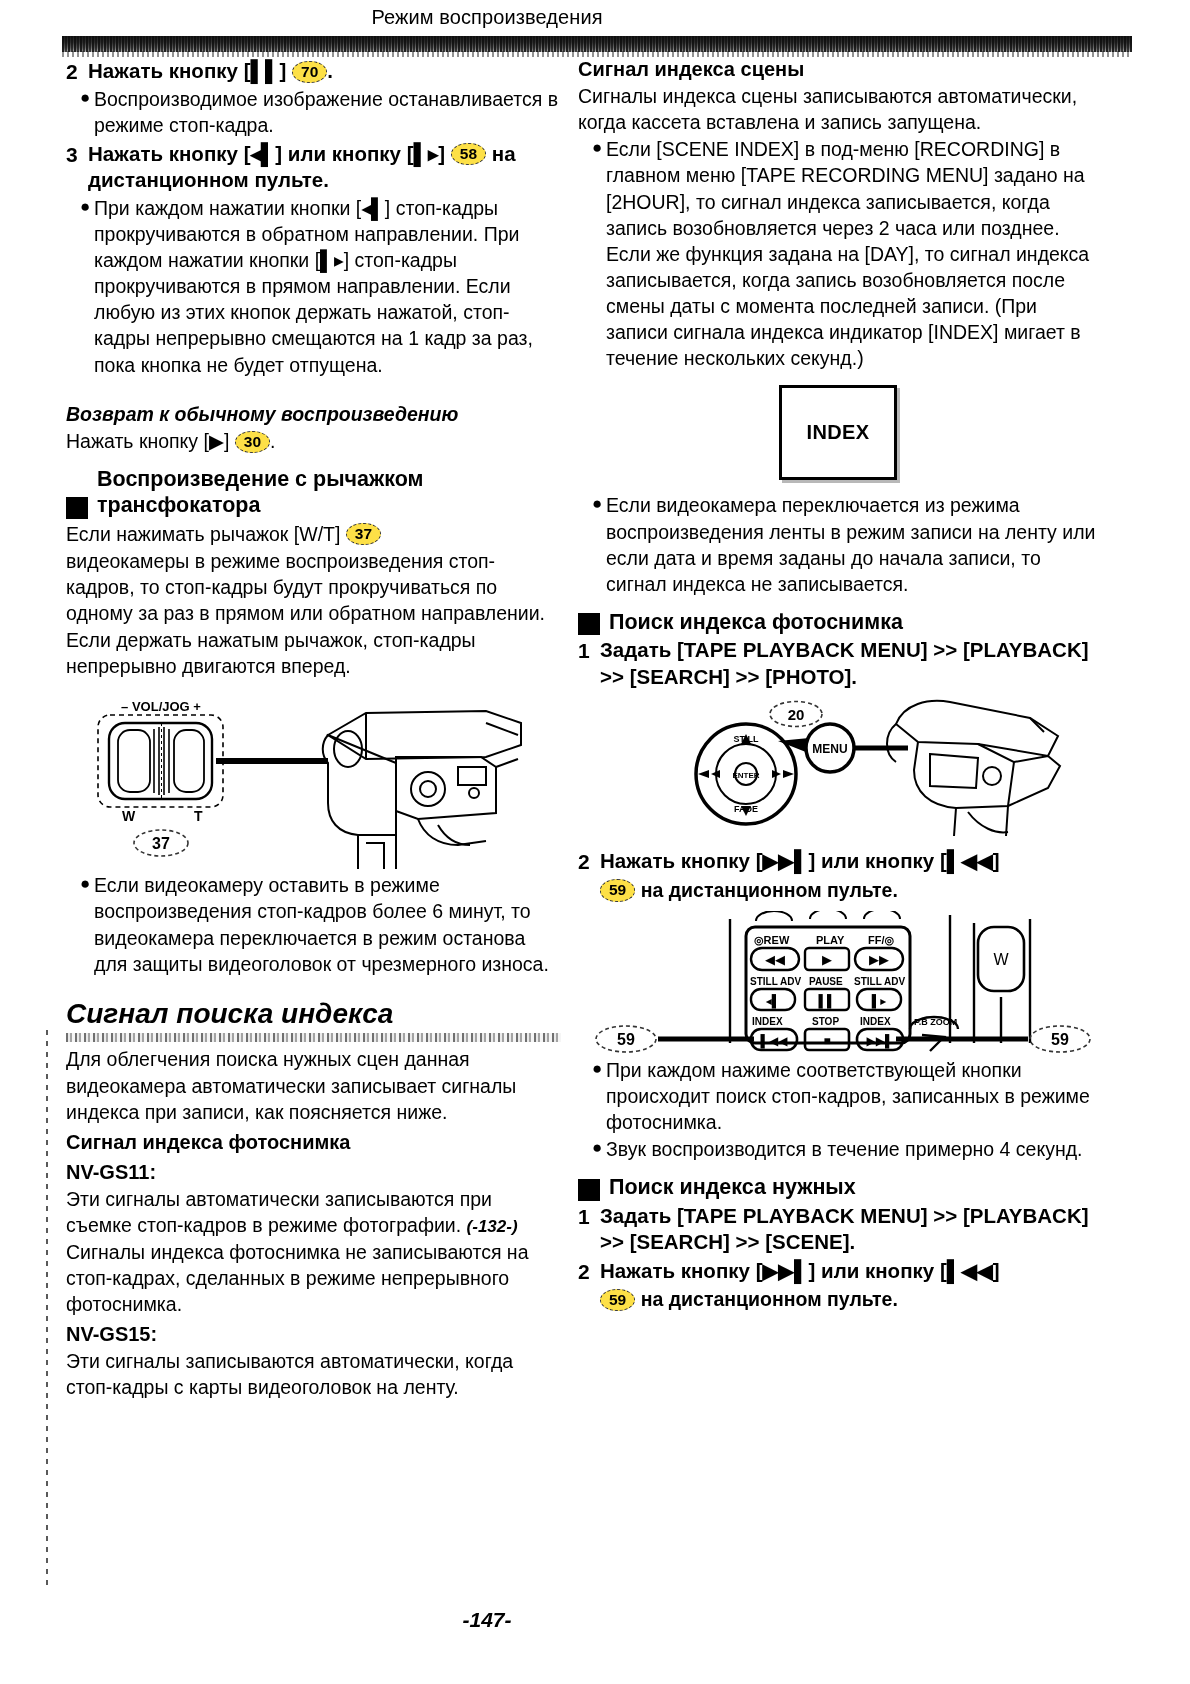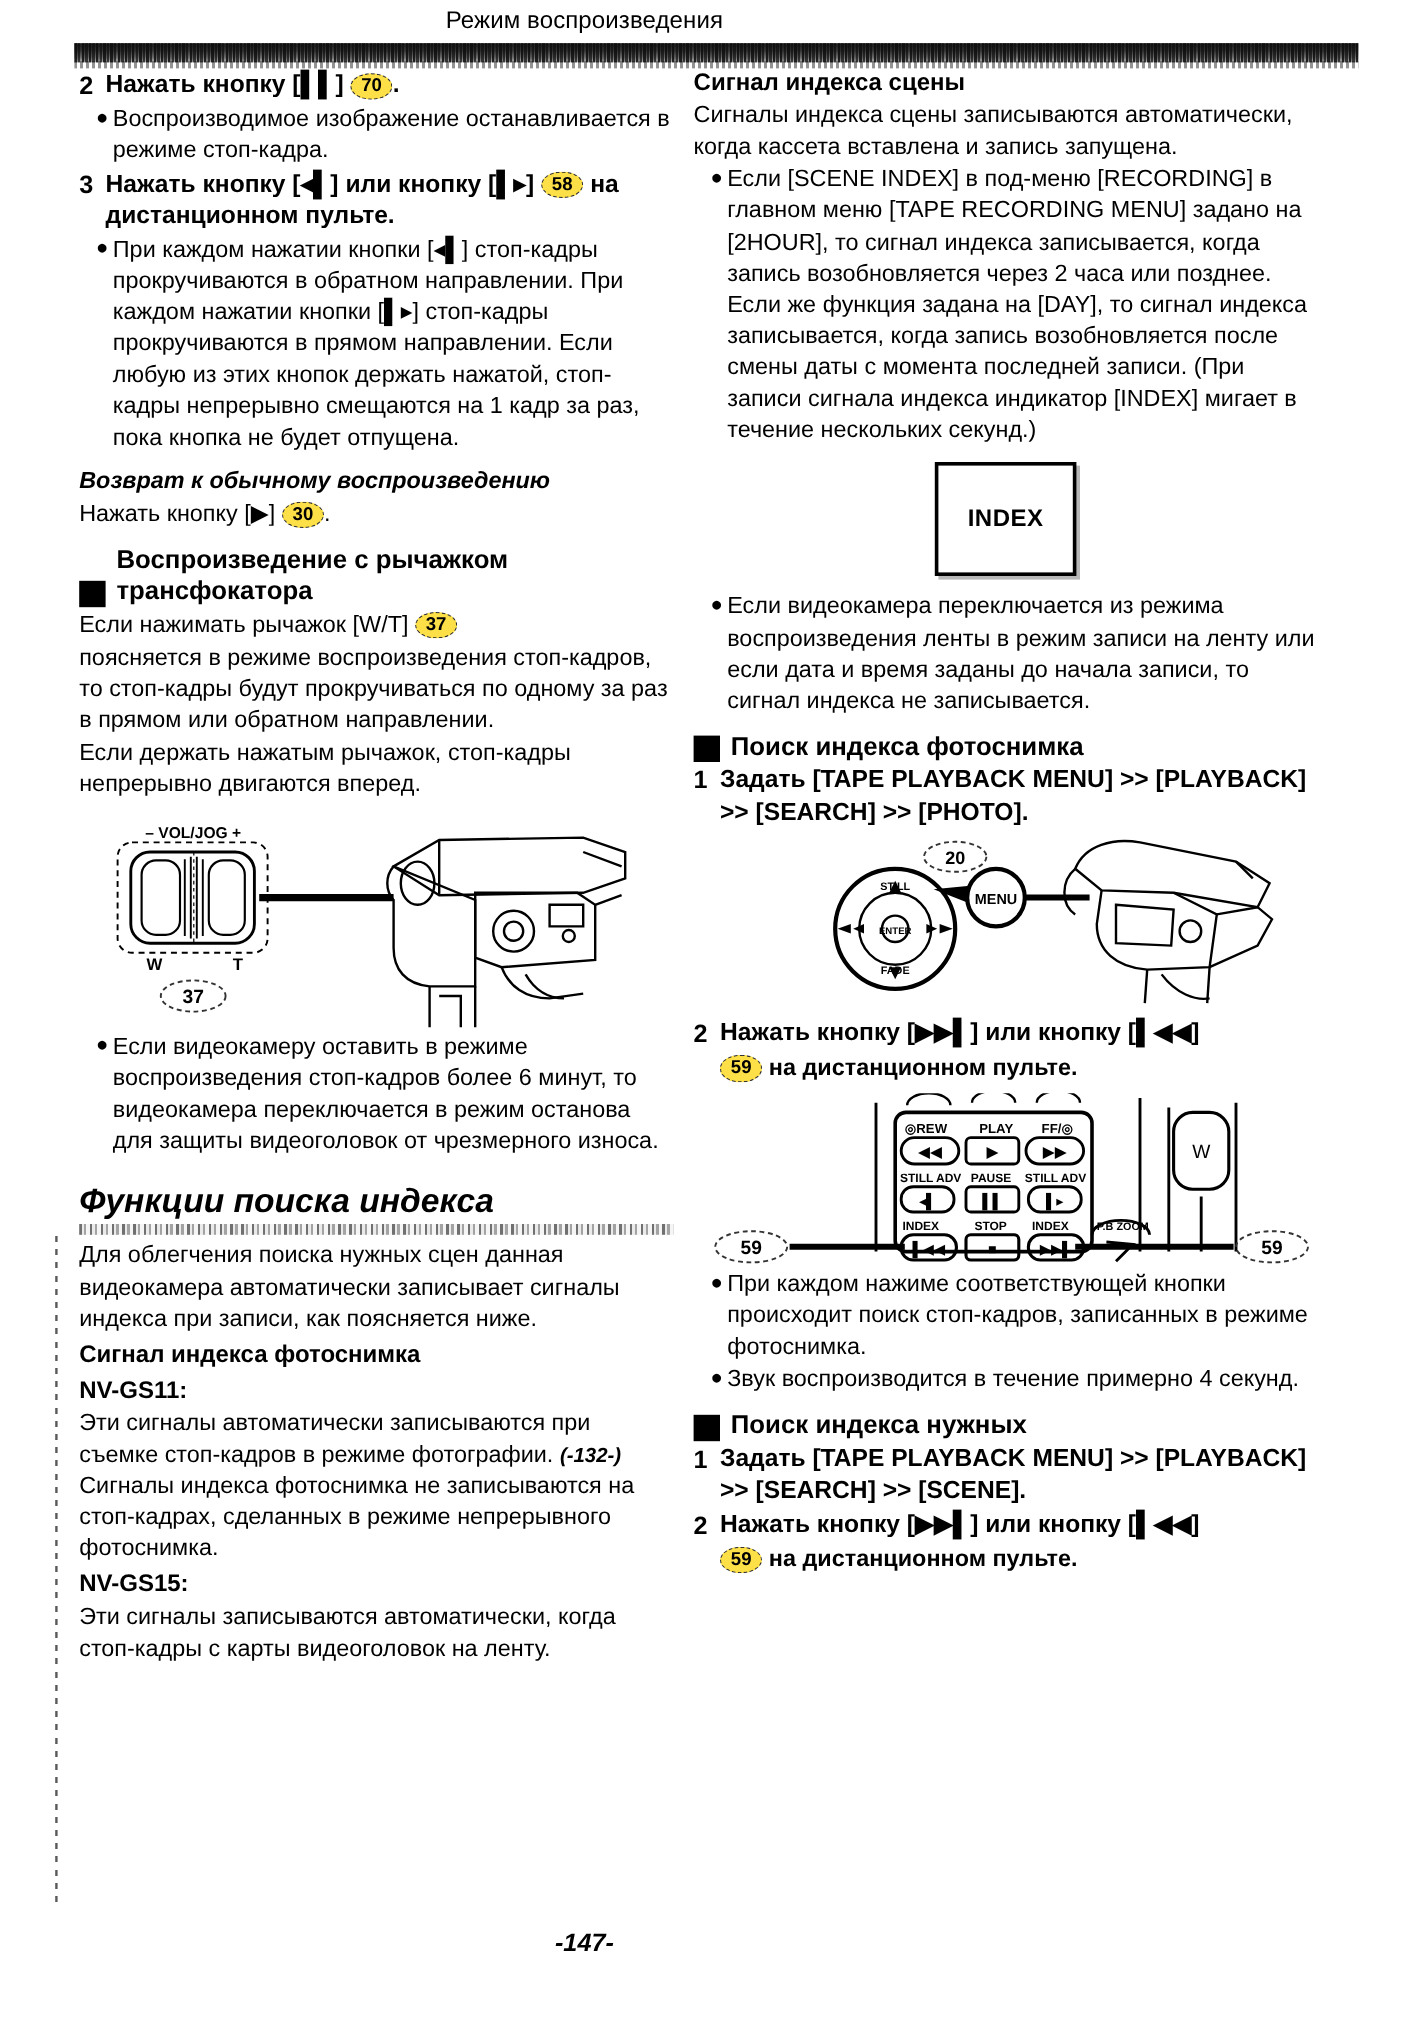--- a/index.html
+++ b/index.html
@@ -98,21 +98,21 @@
     line-height: 1.34;
     margin-top: 1px;
   }
   .para.indent { padding-left: 14px; }
 
   .ital-head {
     font-size: 19.5px;
     font-weight: bold;
     font-style: italic;
     line-height: 1.3;
-    margin-top: 11px;
+    margin-top: 24px;
   }
 
   .sub-bold {
     font-size: 20px;
     font-weight: bold;
     line-height: 1.3;
     margin-top: 4px;
   }
 
   
@@ -245,21 +245,21 @@
     <div class="para"><span>Нажать кнопку [</span><span>▶</span><span>]</span>
       <span class="pref">30</span><span>.</span></div>
 
     <div class="sq-head">
       <span class="sq"></span>
       <span class="t">Воспроизведение с рычажком трансфокатора</span>
     </div>
 
     <div class="para"><span>Если нажимать рычажок [W/T]</span>
       <span class="pref">37</span></div>
-    <div class="para">поясняется в режиме воспроизведения стоп-кадров, то стоп-кадры будут прокручиваться по одному за раз в прямом или обратном направлении.</div>
+    <div class="para">видеокамеры в режиме воспроизведения стоп-кадров, то стоп-кадры будут прокручиваться по одному за раз в прямом или обратном направлении.</div>
     <div class="para">Если держать нажатым рычажок, стоп-кадры непрерывно двигаются вперед.</div>
 
     <div class="fig fig-zoomlever">
       <svg width="495" height="178" viewBox="0 0 495 178">
 
         <rect x="32" y="22" width="125" height="92" rx="12" fill="none" stroke="#000" stroke-width="1.6" stroke-dasharray="5 4"></rect>
 
         <rect x="43" y="30" width="103" height="76" rx="16" fill="none" stroke="#000" stroke-width="2.4"></rect>
 
         <rect x="52" y="37" width="32" height="62" rx="12" fill="none" stroke="#000" stroke-width="1.8"></rect>
@@ -299,21 +299,21 @@
           <path d="M420 30 L452 42 M430 74 L452 66"></path>
         </g>
       </svg>
     </div>
 
     <div class="bullet">
       <span class="dot">●</span>
       <span class="t">Если видеокамеру оставить в режиме воспроизведения стоп-кадров более 6 минут, то видеокамера переключается в режим останова для защиты видеоголовок от чрезмерного износа.</span>
     </div>
 
-    <div class="big-title">Функции поиска индекса</div>
+    <div class="big-title">Сигнал поиска индекса</div>
     <div class="title-rule"></div>
     <div class="para">Для облегчения поиска нужных сцен данная видеокамера автоматически записывает сигналы индекса при записи, как поясняется ниже.</div>
 
     <div class="sub-bold">Сигнал индекса фотоснимка</div>
     <div class="sub-bold">NV-GS11:</div>
     <div class="para"><span>Эти сигналы автоматически записываются при съемке стоп-кадров в режиме фотографии.</span> <span class="ital-ref">(-132-)</span> <span>Сигналы индекса фотоснимка не записываются на стоп-кадрах, сделанных в режиме непрерывного фотоснимка.</span></div>
 
     <div class="sub-bold">NV-GS15:</div>
     <div class="para">Эти сигналы записываются автоматически, когда стоп-кадры с карты видеоголовок на ленту.</div>
   </div>

